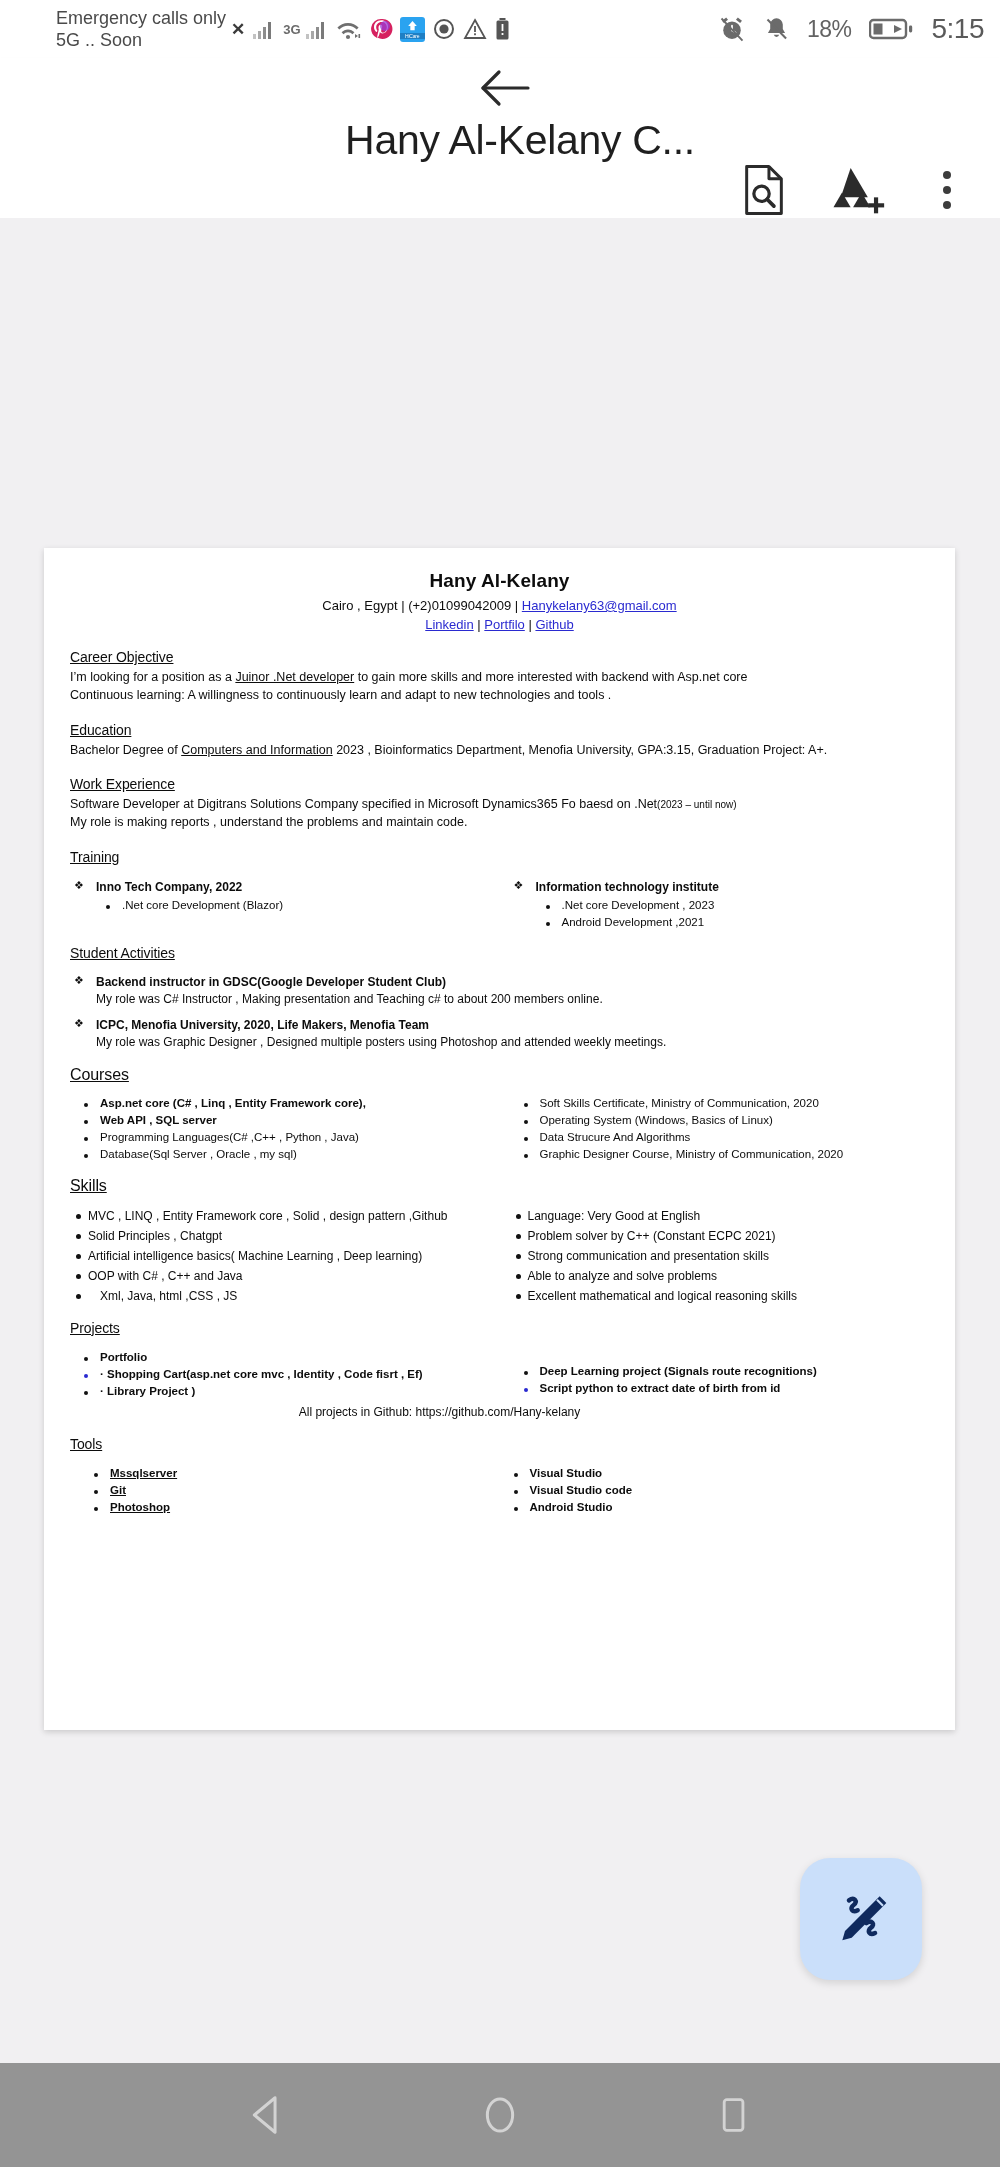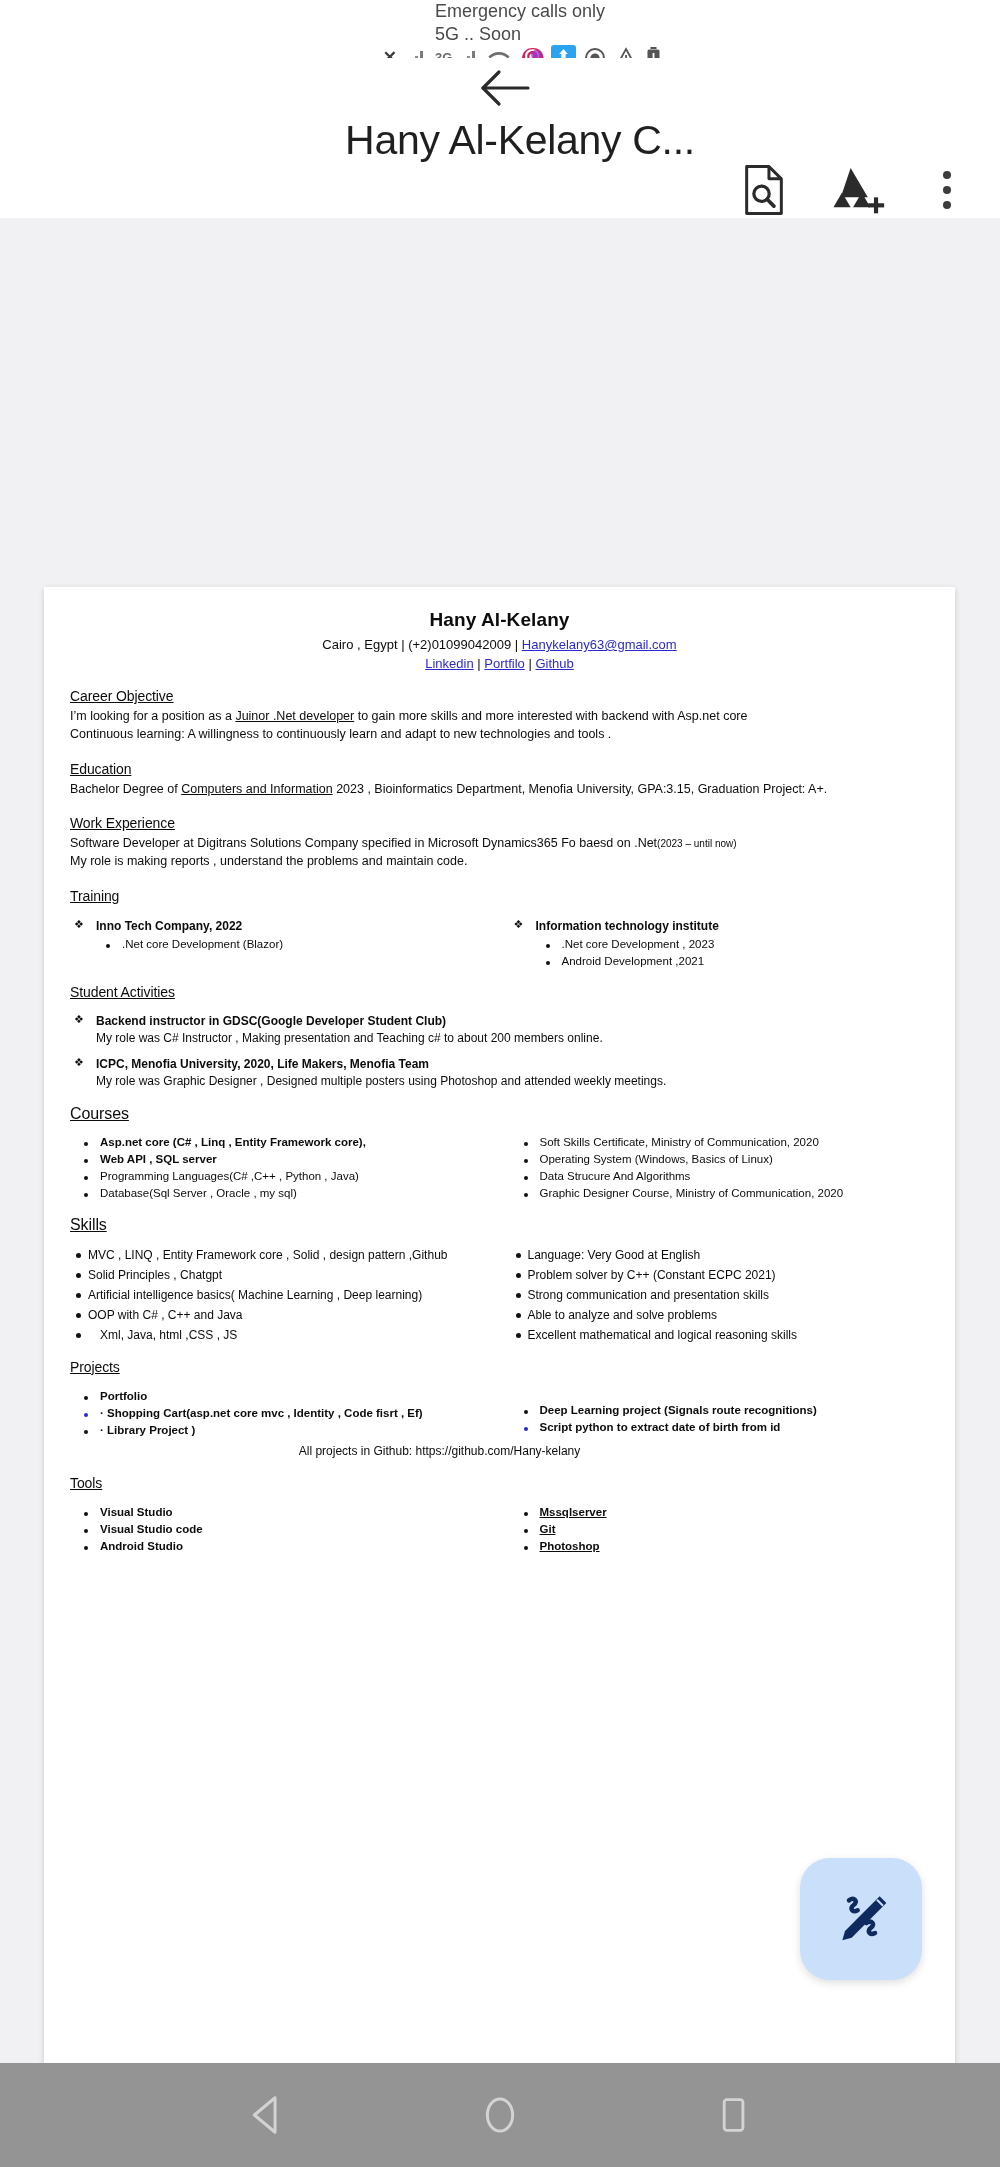--- a/index.html
+++ b/index.html
@@ -10,21 +10,20 @@
     overflow: hidden;
   }
 
   
   .statusbar {
     position: absolute; top: 0; left: 0;
     width: 1000px; height: 58px;
     background: #ffffff;
     display: flex; align-items: center;
     padding: 0 16px 0 56px;
-    flex-direction: column;
   }
   .carrier {
     font-size: 18px; color: #4a4a4a; line-height: 1.25;
     white-space: nowrap;
   }
   .carrier .l2 { display: block; }
   .sb-left-icons { display: flex; align-items: center; gap: 7px; margin-left: 4px; }
   .sb-right { margin-left: auto; display: flex; align-items: center; gap: 17px; }
   .sb-ico { display: block; }
   .x-mark { font-size: 17px; font-weight: bold; color: #3b3b3b; margin-left: 1px; }
@@ -61,27 +60,26 @@
 
   
   .canvas {
     position: absolute; top: 218px; left: 0;
     width: 1000px; height: 1845px;
     background: #f1f0f2;
     overflow: hidden;
   }
   .doc-page {
     position: absolute; top: 330px; left: 44px;
-    width: 911px; height: 1484px;
+    width: 911px; height: 1182px;
     background: #ffffff;
     box-shadow: 0 2px 6px rgba(0,0,0,0.16);
     padding: 20px 26px 10px 26px;
     color: #0c0c0c;
     font-family: "Liberation Sans", sans-serif;
-    margin-top: 39px;
   }
 
   
   .r-name { text-align:center; font-size: 19px; font-weight: bold; letter-spacing: 0.1px; margin-top: 2px;}
   .r-contact { text-align:center; font-size: 13px; margin-top: 6px; }
   .r-links { text-align:center; font-size: 13px; margin-top: 4px; }
   .lnk { color: #2a2ad0; text-decoration: underline; }
   .sep { color:#0c0c0c; }
 
   .sec-h {
@@ -399,32 +397,32 @@
           <li class="bold">Deep Learning project (Signals route recognitions)</li>
           <li class="bold blue-dot">Script python to extract date of birth from id</li>
         </ul>
       </div>
     </div>
     <div class="github-line">All projects in Github: https://github.com/Hany-kelany</div>
 
     
     <div class="sec-h">Tools</div>
     <div class="two-col" style="margin-top:6px;">
+      <div class="col right">
+        <ul class="b-list">
+          <li class="bold"><span class="u">Mssqlserver</span></li>
+          <li class="bold"><span class="u">Git</span></li>
+          <li class="bold"><span class="u">Photoshop</span></li>
+        </ul>
+      </div>
       <div class="col">
         <ul class="b-list">
           <li class="bold">Visual Studio</li>
           <li class="bold">Visual Studio code</li>
           <li class="bold">Android Studio</li>
-        </ul>
-      </div>
-      <div class="col right">
-        <ul class="b-list">
-          <li class="bold"><span class="u">Mssqlserver</span></li>
-          <li class="bold"><span class="u">Git</span></li>
-          <li class="bold"><span class="u">Photoshop</span></li>
         </ul>
       </div>
     </div>
 
   </div>
 </div>
 
 <div class="fab">
   <svg width="64" height="64" viewBox="0 0 48 48">
     <path d="M38 7 L43 12 L17 38 L10 40 L12 33 Z" fill="#0f2a5e"></path>

